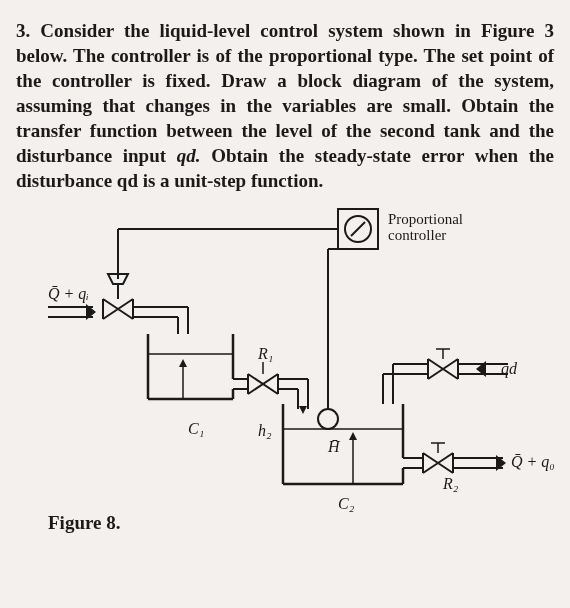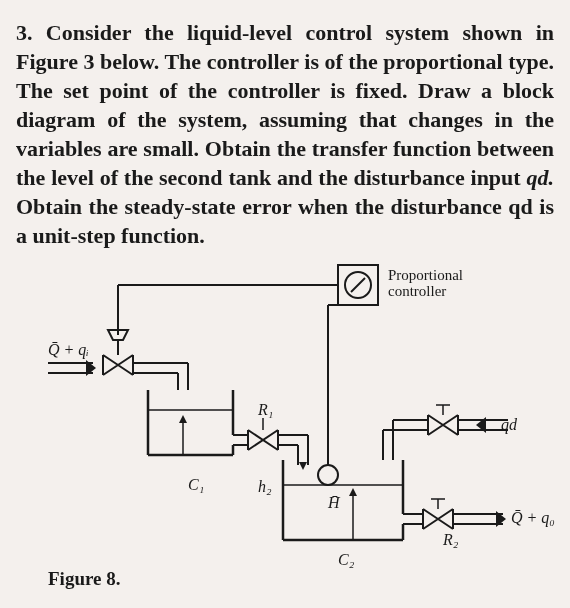--- a/index.html
+++ b/index.html
@@ -6,21 +6,21 @@
     body {
       width: 570px;
       height: 608px;
       background: #f4f0ed;
       font-family: 'Times New Roman', serif;
       padding: 18px 16px;
       color: #1a1a1a;
       position: relative;
     }
     .problem-text {
-      font-size: 22px;
+      font-size: 19px;
       line-height: 1.32;
       text-align: justify;
       margin-bottom: 4px;
     }
     .bold { font-weight: bold; }
     .italic { font-style: italic; }
     .diagram-container {
       position: relative;
       width: 100%;
       height: 330px;

